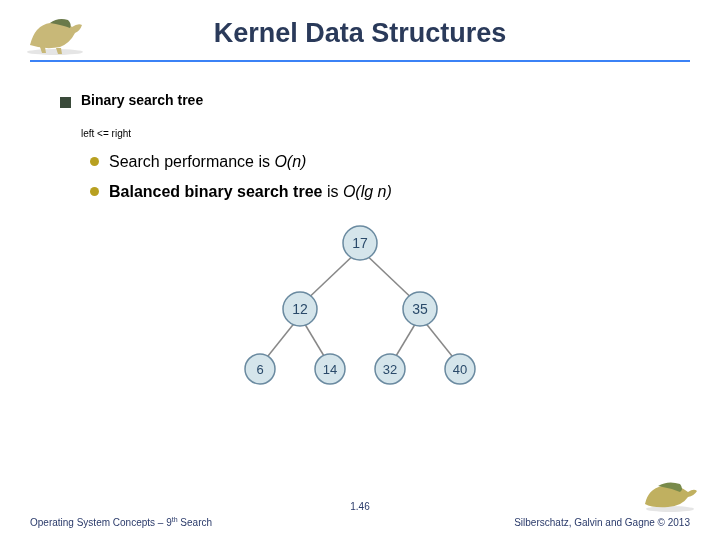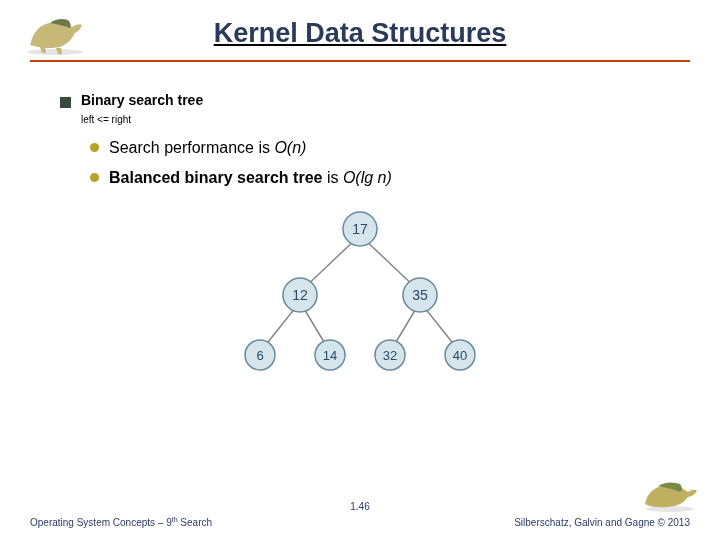--- a/index.html
+++ b/index.html
@@ -14,23 +14,22 @@
   }
   .slide {
     width: 720px;
     height: 540px;
     position: relative;
     box-sizing: border-box;
   }
   .header {
     position: relative;
     height: 60px;
-    border-bottom: 2px solid #c2410c;
+    border-bottom: 2px solid #3b82f6;
     margin: 0 30px 0 30px;
-    text-decoration: underline;
   }
   .dino-left {
     position: absolute;
     left: -10px;
     top: 5px;
     width: 70px;
     height: 50px;
   }
   .title {
     text-align: center;
@@ -40,21 +39,21 @@
     padding-top: 18px;
   }
   .content {
     padding: 30px 60px 0 60px;
     font-size: 14px;
     color: #000;
   }
   .b1 {
     display: flex;
     align-items: flex-end;
-    margin-bottom: 6px;
+    margin-bottom: 20px;
   }
   .sq {
     width: 11px;
     height: 11px;
     background: #3a4a3a;
     margin-right: 10px;
     margin-top: 3px;
     flex-shrink: 0;
   }
   .b1-text { font-weight: bold; }

